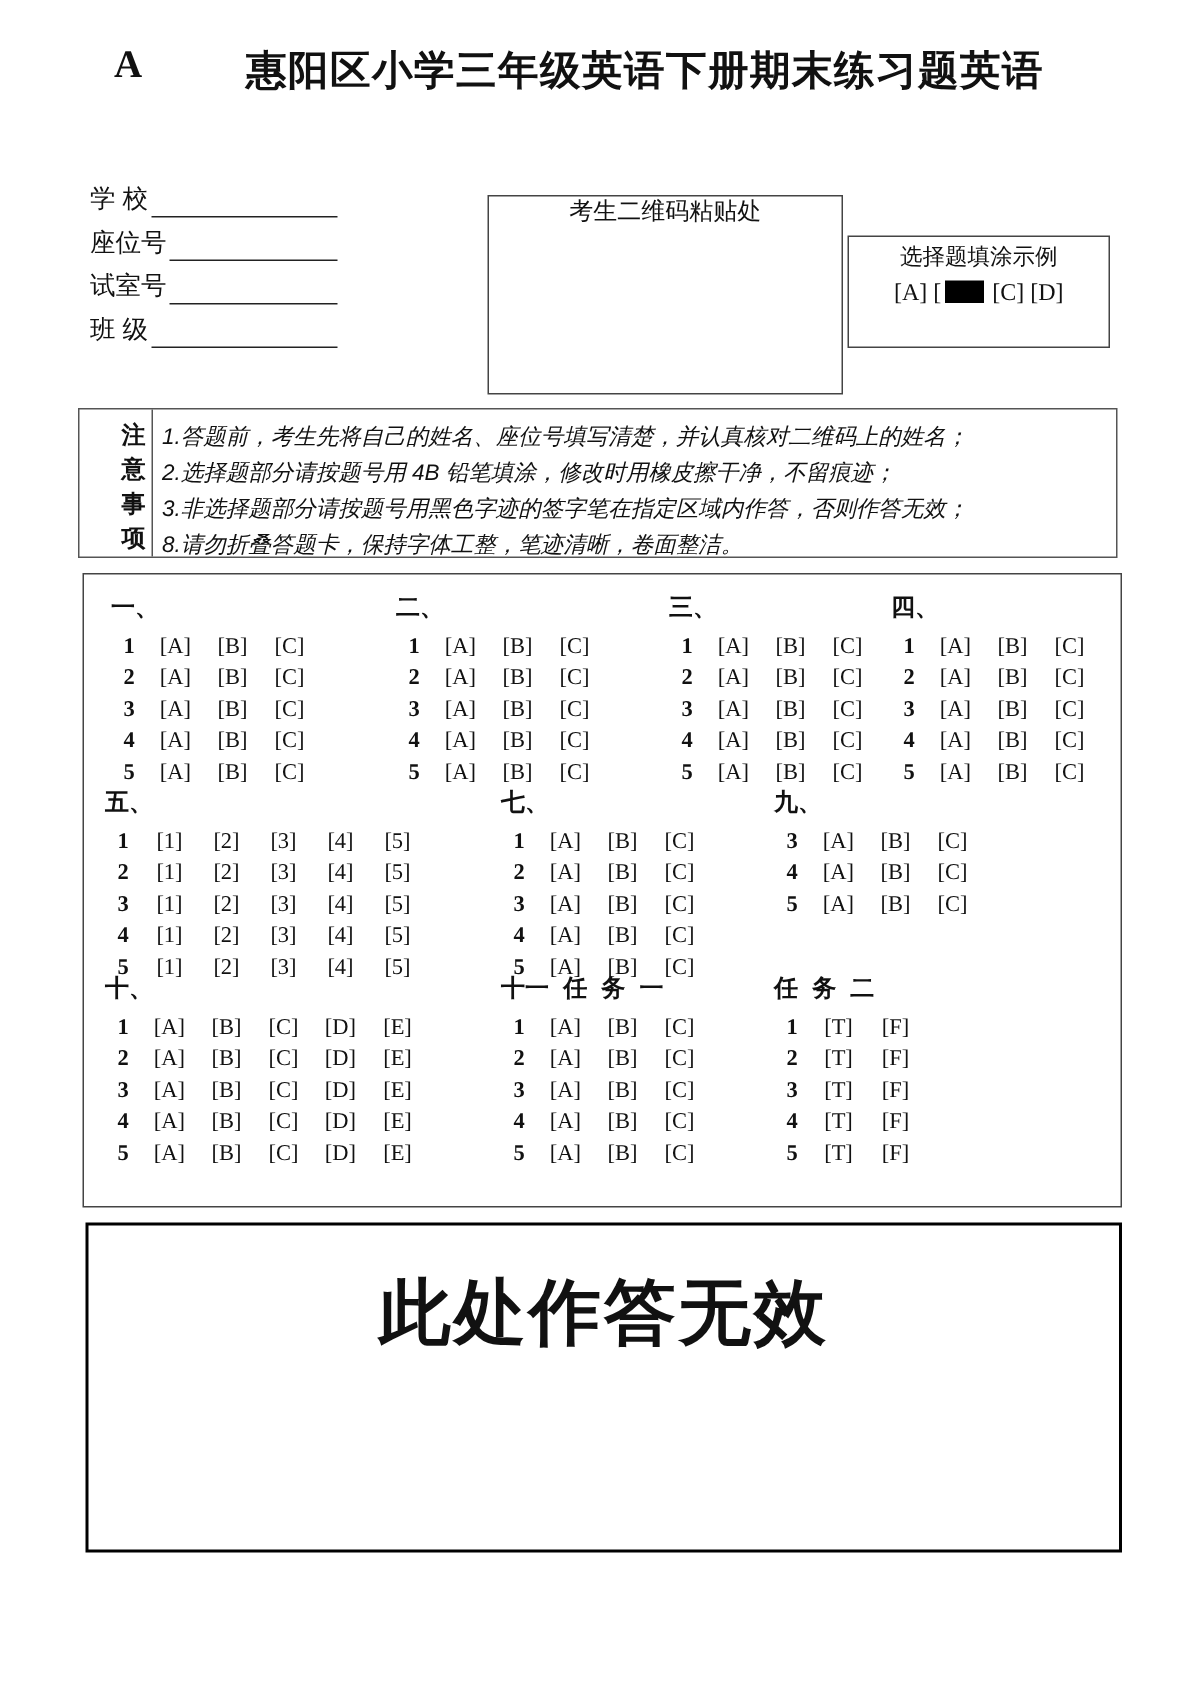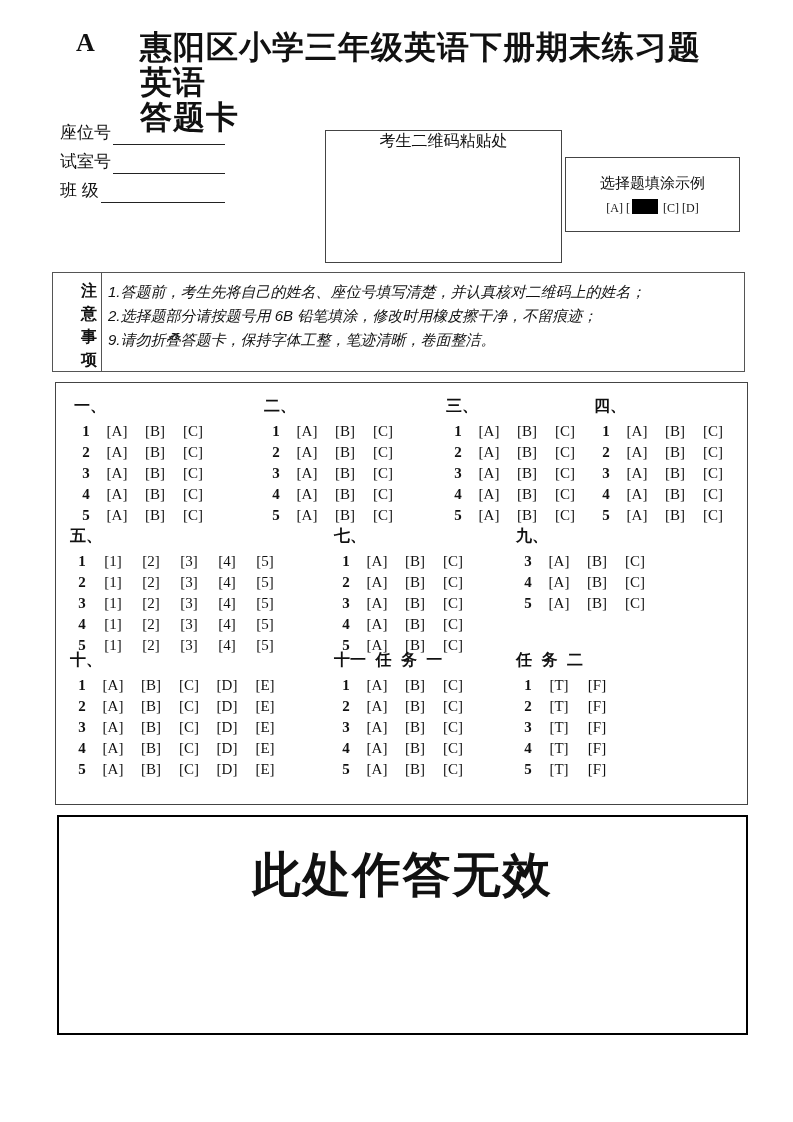--- a/index.html
+++ b/index.html
@@ -2,36 +2,36 @@
 <html><head>
 <meta charset="utf-8">
 <style>
   * { margin: 0; padding: 0; box-sizing: border-box; }
   body { background: #fff; font-family: "Liberation Sans", "DejaVu Sans", sans-serif; color: #111; }
   .page { position: relative; width: 793px; height: 1122px; background: #fff; overflow: hidden; }
 
   .corner-a { position: absolute; left: 76px; top: 28px; font-family: "Liberation Serif", "DejaVu Serif", serif;
               font-weight: bold; font-size: 26px; }
 
-  .title-block { position: absolute; left: 140px; top: 30px; width: 580px; 
-                 font-weight: bold; font-size: 32px; line-height: 35px; letter-spacing: 1px; }
+  .title-block { position: absolute; left: 140px; top: 30px; width: 580px; text-align: center;
+                 font-weight: bold; font-size: 27px; line-height: 35px; letter-spacing: 1px; }
 
   .student-fields { position: absolute; left: 60px; top: 116px; width: 165px; }
   .field-row { display: flex; height: 29px; align-items: flex-end; font-size: 17px; }
   .field-label { white-space: pre; line-height: 24px; }
   .field-line { flex: 1; border-bottom: 1.5px solid #222; margin-left: 2px; height: 22px; }
 
   .qr-box { position: absolute; left: 325px; top: 130px; width: 237px; height: 133px;
             border: 1px solid #444; display: flex; align-items: flex-start; justify-content: center;
             font-size: 16px; }
 
   .example-box { position: absolute; left: 565px; top: 157px; width: 175px; height: 75px;
-                 border: 1px solid #444; text-align: center; padding-top: 16px; }
+                 border: 1px solid #444; text-align: center; padding-top: 4px; }
   .example-title { font-size: 15px; margin-bottom: 6px; }
-  .example-line { font-family: "Liberation Serif", "DejaVu Serif", serif; font-size: 12px; }
+  .example-line { font-family: "Liberation Serif", "DejaVu Serif", serif; font-size: 16px; }
   .filled-opt { display: inline-block; width: 26px; height: 15px; background: #000; vertical-align: -2px; margin: 0 2px; }
 
   .notice-box { position: absolute; left: 52px; top: 272px; width: 693px; height: 100px;
                 border: 1px solid #555; display: flex; }
   .notice-side { width: 49px; border-right: 1px solid #555; padding: 6px 4px 0 0; text-align: right; }
   .notice-side div { font-weight: bold; font-size: 16px; line-height: 23px; }
   .notice-items { flex: 1; padding: 7px 4px 0 6px; }
   .notice-items div { font-size: 15px; line-height: 24px; white-space: nowrap; font-style: italic; }
 
   .answer-grid { position: absolute; left: 55px; top: 382px; width: 693px; height: 423px;
@@ -61,24 +61,27 @@
 </style>
 </head>
 <body>
 
 <div class="page">
 
   <div class="corner-a">A</div>
 
   <div class="title-block">
     <div>惠阳区小学三年级英语下册期末练习题英语</div>
-    <div>答题卡</div>
   </div>
 
   <div class="student-fields">
+    <div class="field-row">
+      <span class="field-label">学 校</span>
+      <span class="field-line"></span>
+    </div>
     <div class="field-row">
       <span class="field-label">座位号</span>
       <span class="field-line"></span>
     </div>
     <div class="field-row">
       <span class="field-label">试室号</span>
       <span class="field-line"></span>
     </div>
     <div class="field-row">
       <span class="field-label">班 级</span>
@@ -97,22 +100,23 @@
 
   <div class="notice-box">
     <div class="notice-side">
       <div>注</div>
       <div>意</div>
       <div>事</div>
       <div>项</div>
     </div>
     <div class="notice-items">
       <div>1.答题前，考生先将自己的姓名、座位号填写清楚，并认真核对二维码上的姓名；</div>
-      <div>2.选择题部分请按题号用 6B 铅笔填涂，修改时用橡皮擦干净，不留痕迹；</div>
-      <div>9.请勿折叠答题卡，保持字体工整，笔迹清晰，卷面整洁。</div>
+      <div>2.选择题部分请按题号用 4B 铅笔填涂，修改时用橡皮擦干净，不留痕迹；</div>
+      <div>3.非选择题部分请按题号用黑色字迹的签字笔在指定区域内作答，否则作答无效；</div>
+      <div>8.请勿折叠答题卡，保持字体工整，笔迹清晰，卷面整洁。</div>
     </div>
   </div>
 
   <div class="answer-grid">
       <div class="section sec-1">
         <div class="sec-header">一、</div>
         <div class="ans-row">
           <span class="ans-num">1</span>
           <span class="ans-opt">[A]</span>
           <span class="ans-opt">[B]</span>

